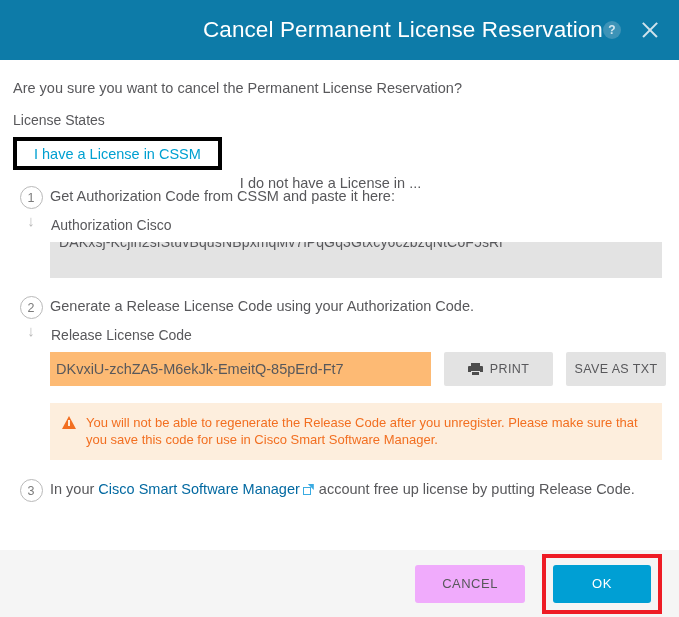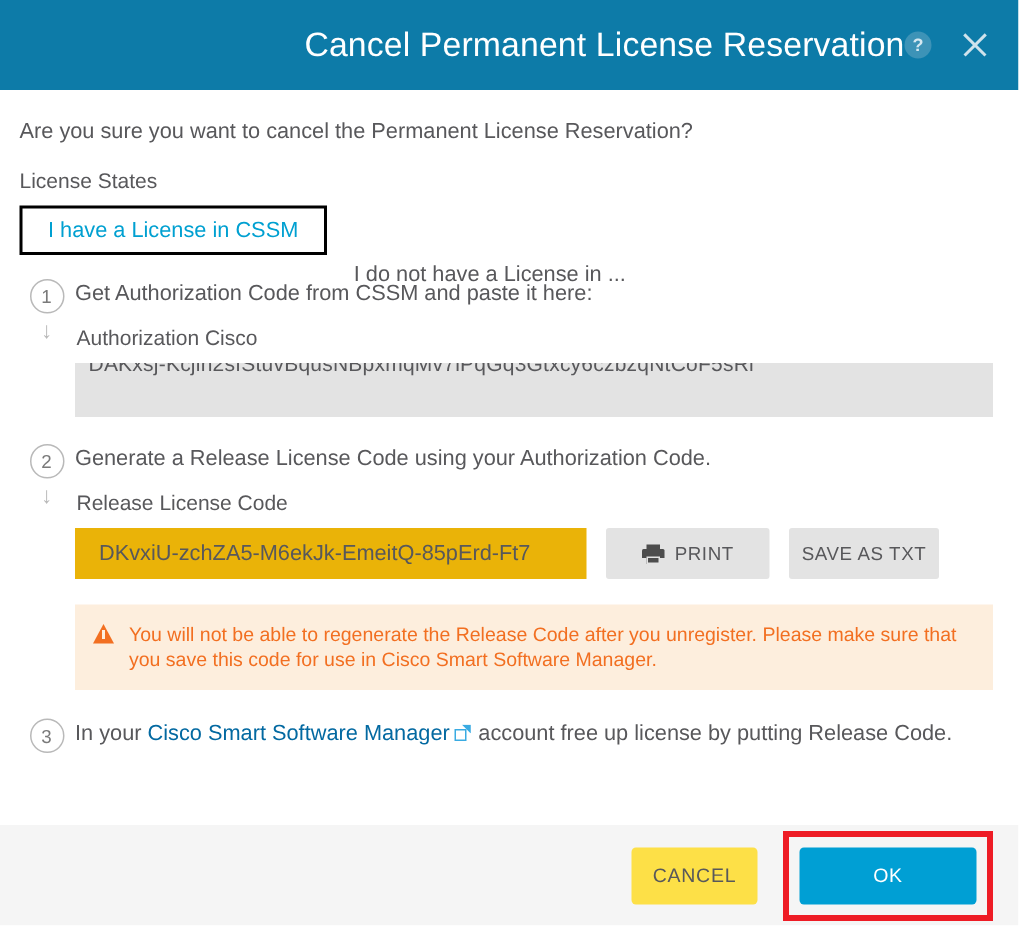--- a/index.html
+++ b/index.html
@@ -110,21 +110,21 @@
     font-size: 14.5px;
     display: flex;
     align-items: center;
     justify-content: center;
     box-sizing: border-box;
     cursor: pointer;
     white-space: nowrap;
   }
   .tab.selected {
     background: #ffffff;
-    border: 2px solid #000000;
+    border: 4px solid #000000;
     color: #00a0d1;
     padding: 0 17px;
   }
   .tab.unselected {
     background: #fde047;
     color: #58585b;
     padding: 0 18px;
     border: none;
     margin-top: 46px;
   }
@@ -190,27 +190,27 @@
     white-space: nowrap;
     letter-spacing: 0.15px;
   }
 
   .release-row {
     display: flex;
     align-items: center;
     gap: 13px;
   }
   .release-box {
-    background: #eab308;
+    background: #fdba74;
     height: 34px;
-    width: 341px;
-    box-sizing: border-box;
-    display: flex;
-    align-items: center;
-    padding-left: 16px;
+    width: 381px;
+    box-sizing: border-box;
+    display: flex;
+    align-items: center;
+    padding-left: 6px;
     font-size: 14.5px;
     color: #58585b;
     cursor: text;
   }
   .gray-btn {
     background: #e3e3e3;
     border: none;
     height: 34px;
     font-size: 12.5px;
     color: #58585b;
@@ -323,42 +323,42 @@
     background: #f5f5f5;
     display: flex;
     align-items: center;
     justify-content: flex-end;
     padding-right: 17px;
     gap: 17px;
     box-sizing: border-box;
     position: relative;
   }
   .btn-cancel {
-    background: #fde047;
+    background: #f0abfc;
     border: none;
-    width: 84px;
+    width: 110px;
     height: 38px;
     border-radius: 3px;
     font-size: 13px;
     color: #58585b;
     letter-spacing: 0.5px;
     cursor: pointer;
     font-family: "Liberation Sans", sans-serif;
   }
   .ok-wrap {
     position: relative;
     padding: 7px;
     border: 4px solid #ee1c25;
     background: transparent;
     box-sizing: border-box;
   }
   .btn-ok {
     background: #009fd4;
     border: none;
-    width: 118px;
+    width: 98px;
     height: 38px;
     border-radius: 3px;
     font-size: 13px;
     color: #ffffff;
     letter-spacing: 0.5px;
     cursor: pointer;
     font-family: "Liberation Sans", sans-serif;
     display: block;
   }
 </style>

